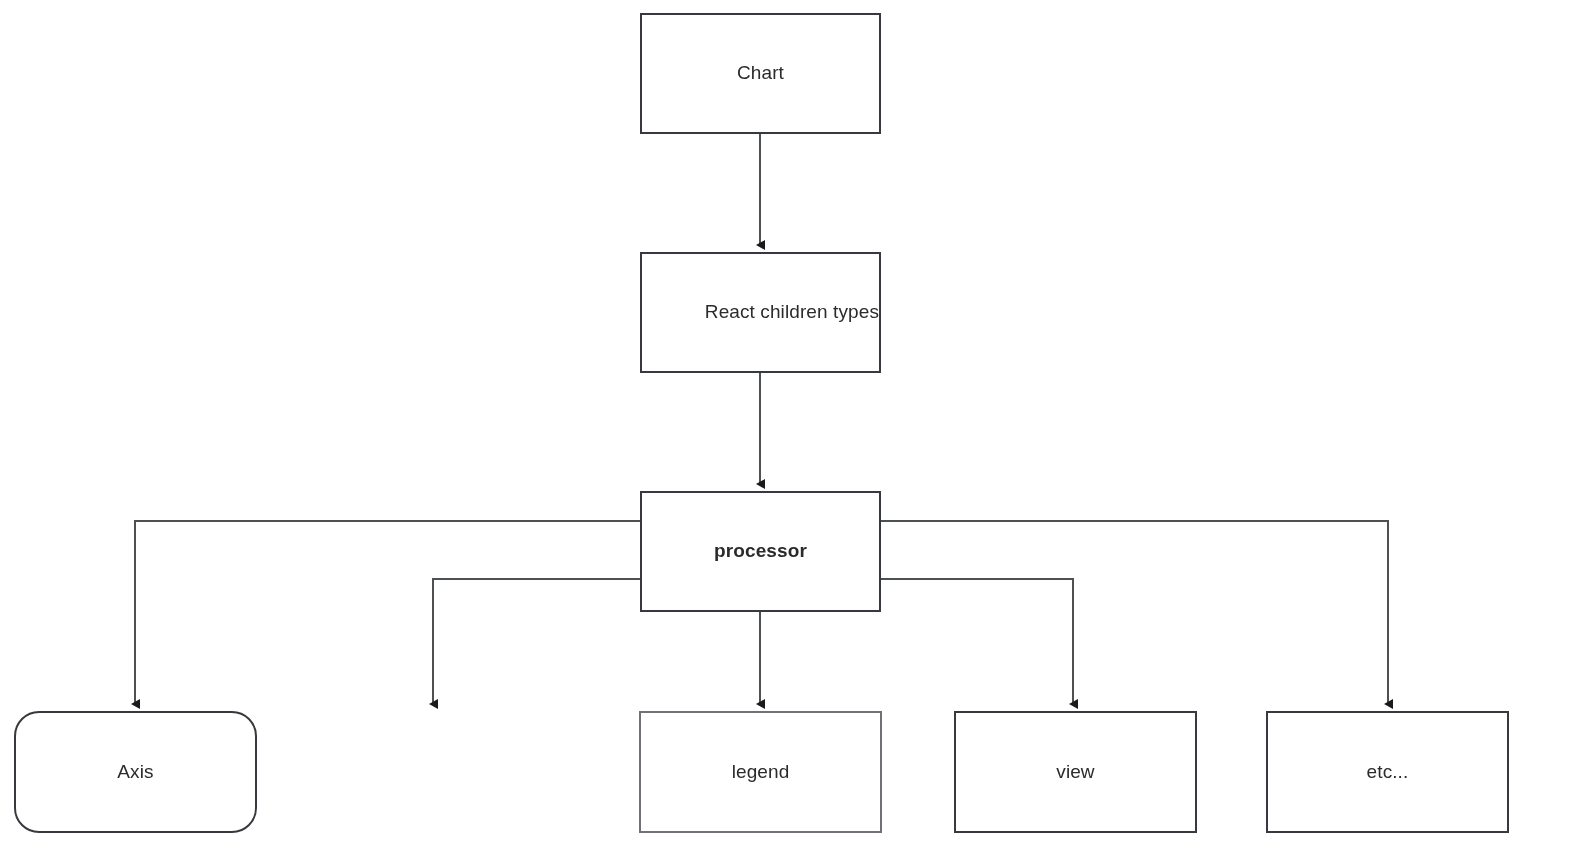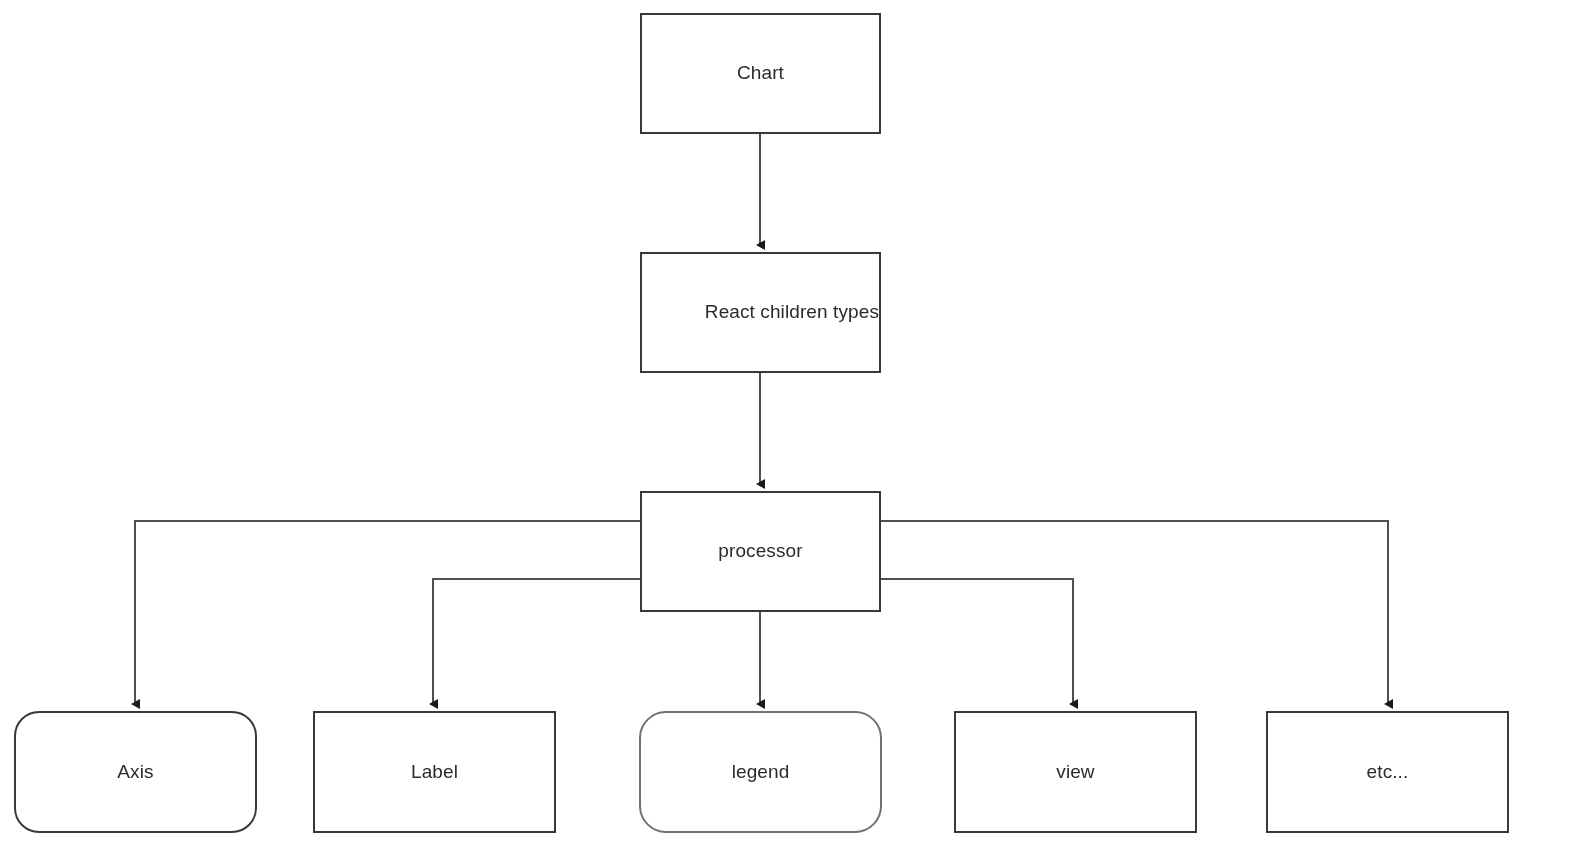--- a/index.html
+++ b/index.html
@@ -74,33 +74,30 @@
   </svg>
 
   <div class="node" style="left: 640px; top: 13px; width: 241px; height: 121px;">
     <span class="node-label">Chart</span>
   </div>
 
   <div class="node" style="left: 640px; top: 252px; width: 241px; height: 121px; justify-content: flex-end;">
     <span class="node-label">React children types</span>
   </div>
 
-  <div class="node" style="left: 640px; top: 491px; width: 241px; height: 121px;">
+  <div class="node" style="left: 640px; top: 491px; width: 241px; height: 121px; font-weight: bold;">
     <span class="node-label">processor</span>
   </div>
 
   <div class="node" style="left: 14px; top: 711px; width: 243px; height: 122px; border-radius: 25px;">
     <span class="node-label">Axis</span>
   </div>
 
-  <div class="node" style="left: 313px; top: 711px; width: 243px; height: 122px;">
-    <span class="node-label">Label</span>
-  </div>
 
-  <div class="node muted-border" style="left: 639px; top: 711px; width: 243px; height: 122px; border-radius: 27px;">
+  <div class="node muted-border" style="left: 639px; top: 711px; width: 243px; height: 122px;">
     <span class="node-label">legend</span>
   </div>
 
   <div class="node" style="left: 954px; top: 711px; width: 243px; height: 122px;">
     <span class="node-label">view</span>
   </div>
 
   <div class="node" style="left: 1266px; top: 711px; width: 243px; height: 122px; text-align: center;">
     <span class="node-label">etc...</span>
   </div>

